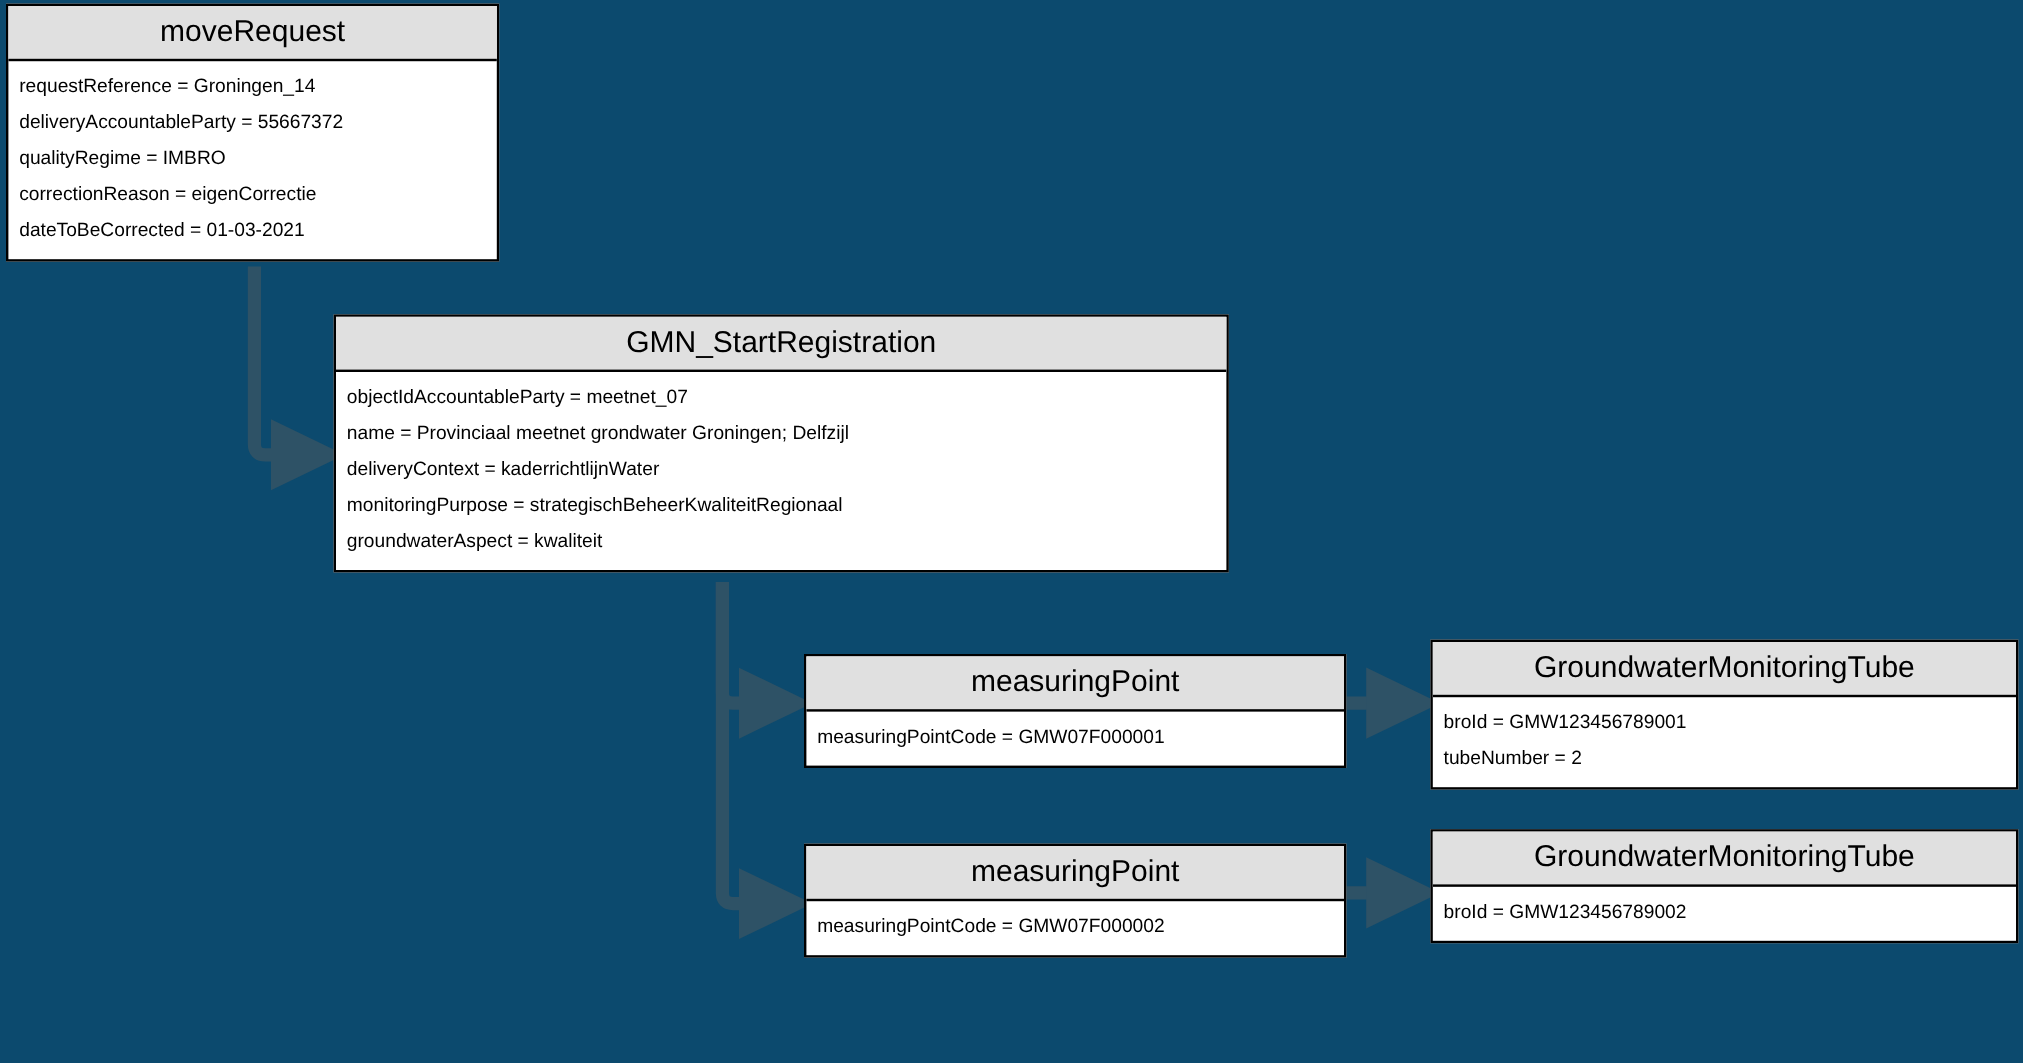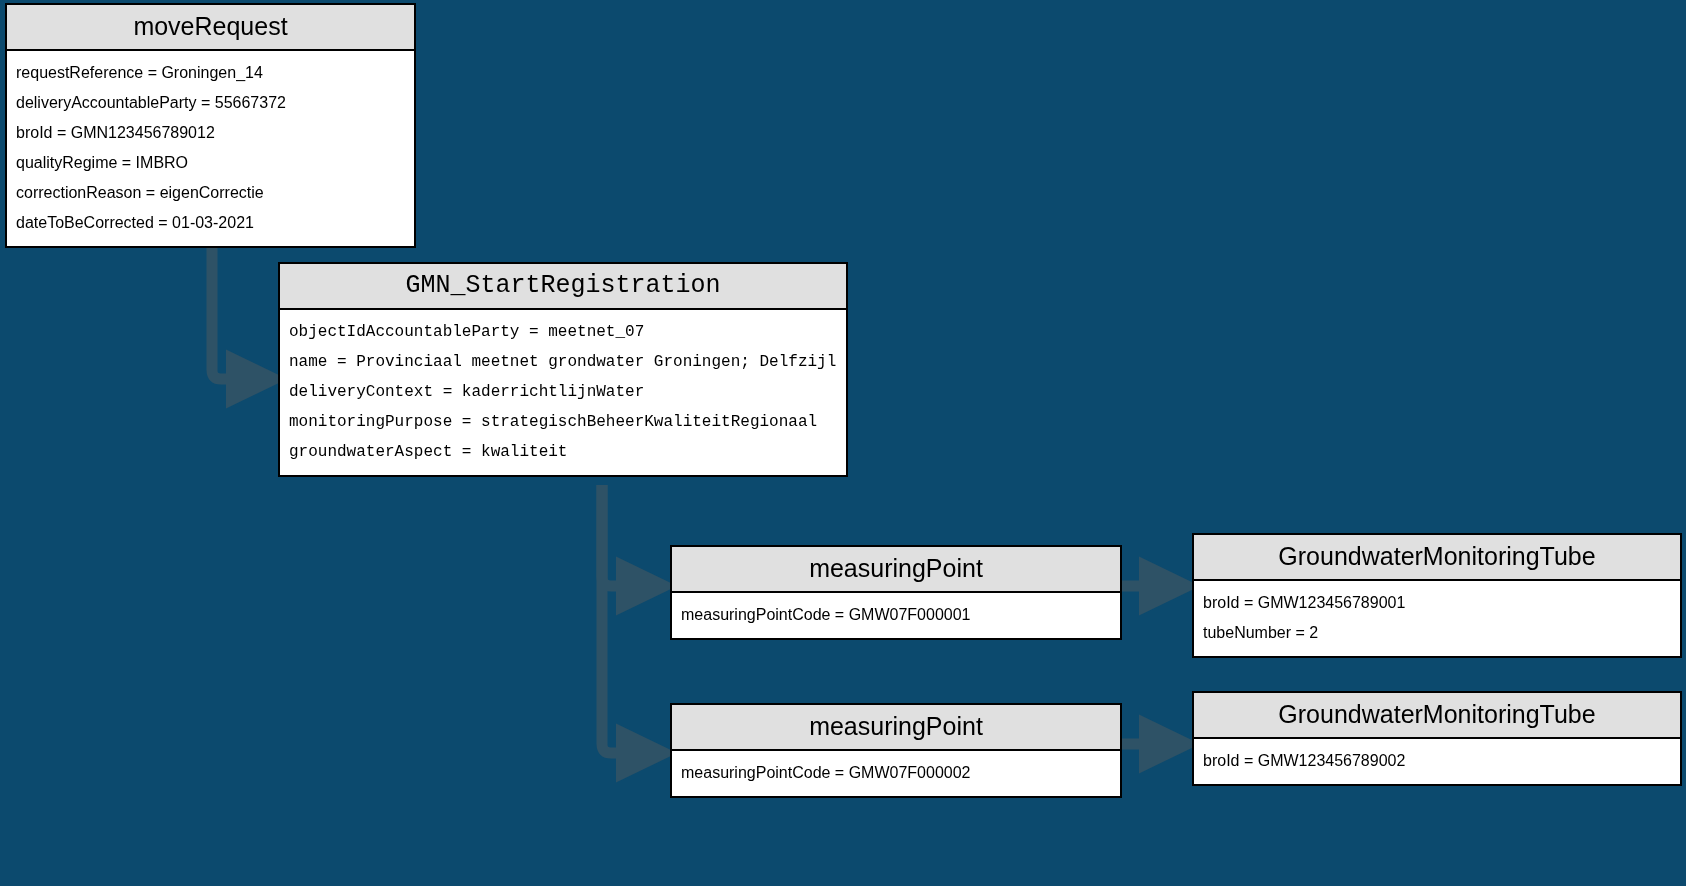--- a/index.html
+++ b/index.html
@@ -74,28 +74,27 @@
     <path d="M 1122,586 L 1166,586" fill="none" stroke="#2e5266" stroke-width="11" stroke-linecap="butt" marker-end="url(#arrowhead)"></path>
 
     <path d="M 1122,744 L 1166,744" fill="none" stroke="#2e5266" stroke-width="11" stroke-linecap="butt" marker-end="url(#arrowhead)"></path>
   </svg>
 
   <div class="uml-box" style="left:5px; top:3px; width:411px;">
     <div class="uml-header">moveRequest</div>
     <div class="uml-body">
       <div class="attr-line">requestReference = Groningen_14</div>
       <div class="attr-line">deliveryAccountableParty = 55667372</div>
-      <div class="attr-line">broId = GMN123456789012</div>
       <div class="attr-line">qualityRegime = IMBRO</div>
       <div class="attr-line">correctionReason = eigenCorrectie</div>
       <div class="attr-line">dateToBeCorrected = 01-03-2021</div>
     </div>
   </div>
 
-  <div class="uml-box" style="left:278px; top:262px; width:570px;font-family:Liberation Mono, monospace;">
+  <div class="uml-box" style="left:278px; top:262px; width:746px;">
     <div class="uml-header">GMN_StartRegistration</div>
     <div class="uml-body">
       <div class="attr-line">objectIdAccountableParty = meetnet_07</div>
       <div class="attr-line">name = Provinciaal meetnet grondwater Groningen; Delfzijl</div>
       <div class="attr-line">deliveryContext = kaderrichtlijnWater</div>
       <div class="attr-line">monitoringPurpose = strategischBeheerKwaliteitRegionaal</div>
       <div class="attr-line">groundwaterAspect = kwaliteit</div>
     </div>
   </div>
 

